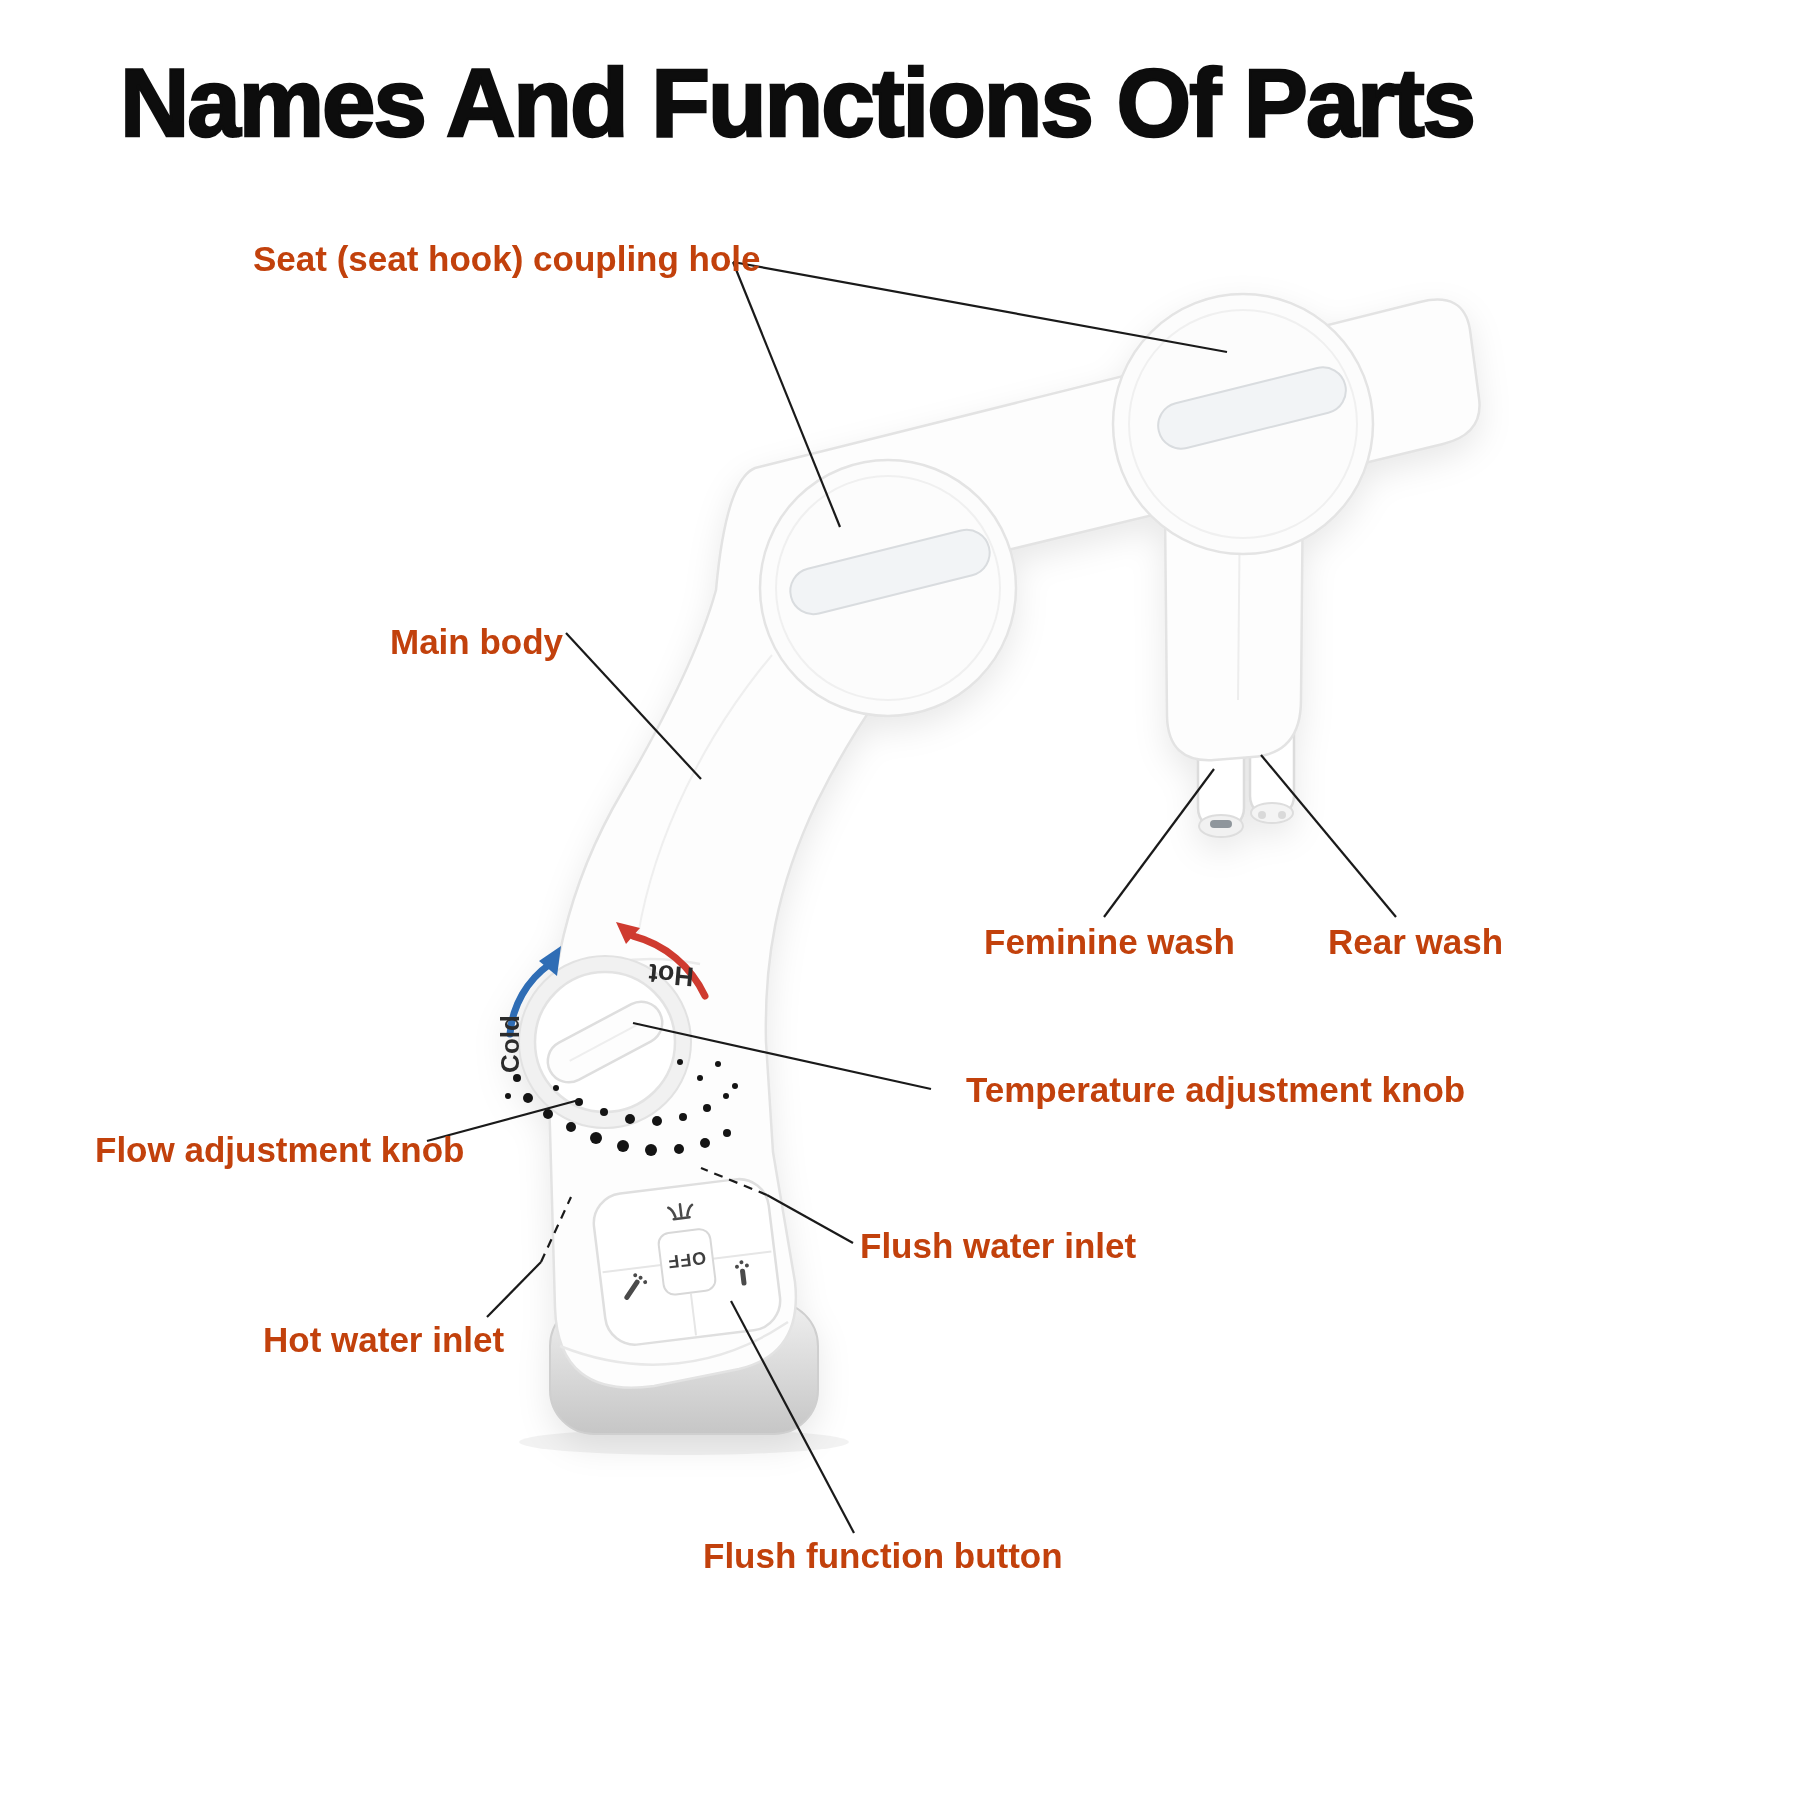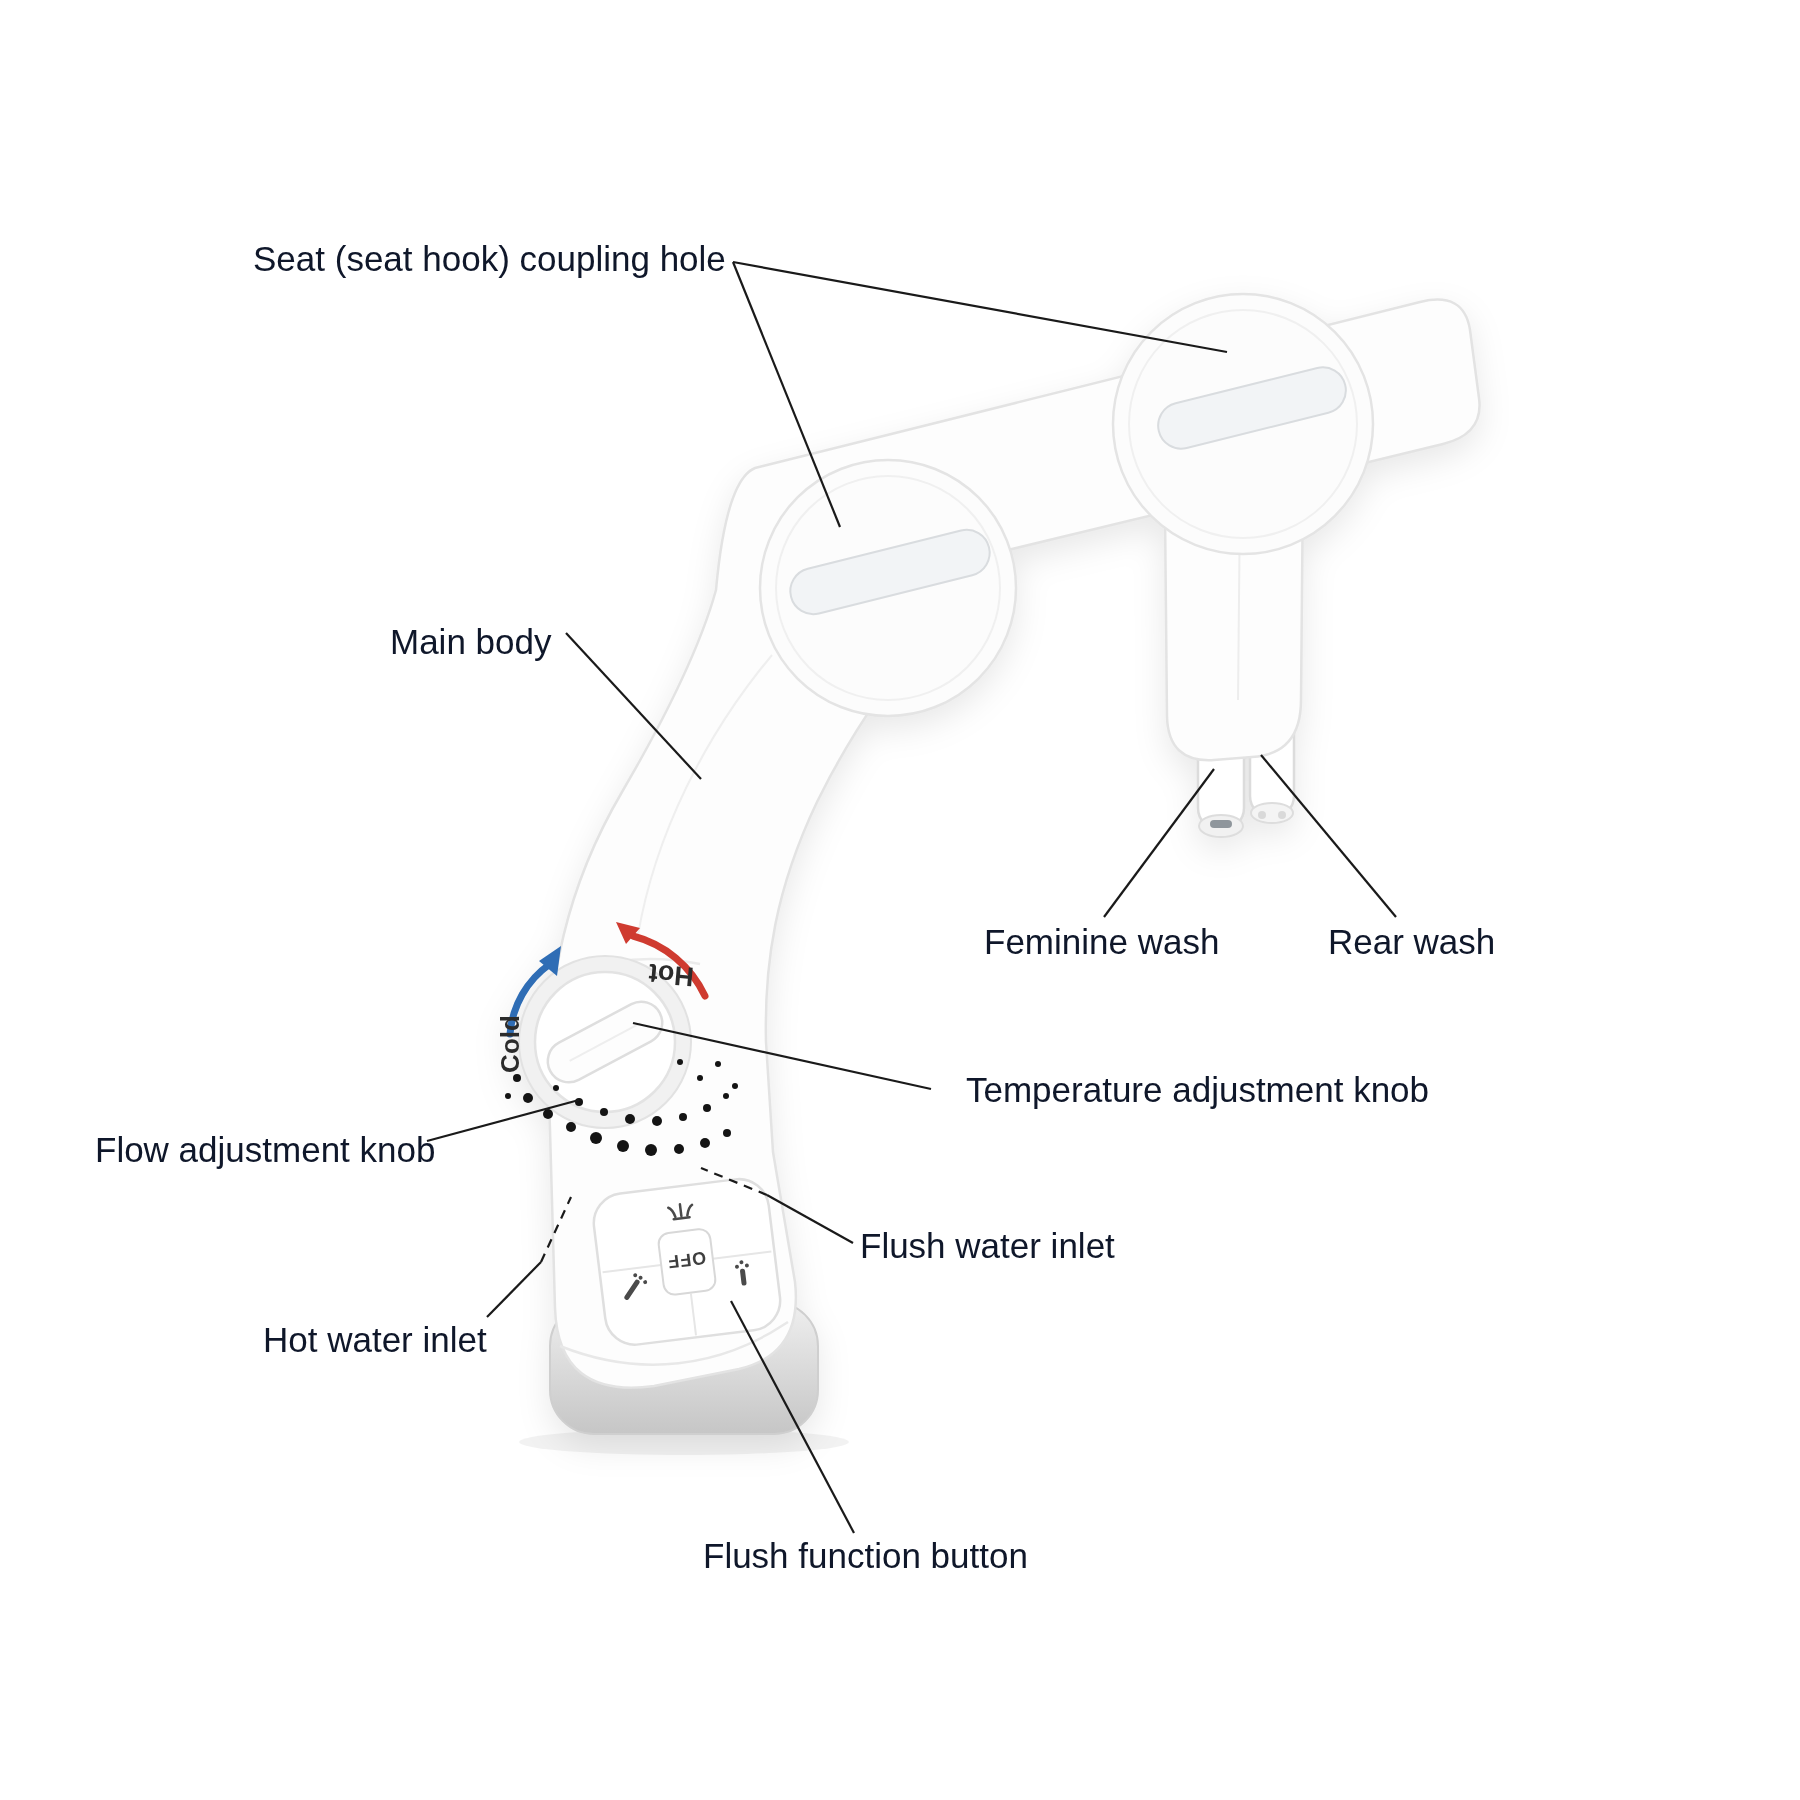--- a/index.html
+++ b/index.html
@@ -19,39 +19,41 @@
     letter-spacing:-2px;
     color:#0d0d0d;
     -webkit-text-stroke:2.5px #0d0d0d;
     white-space:nowrap;
   }
   .art{position:absolute;left:0;top:0;width:1800px;height:1800px;}
   .lbl{
     position:absolute;
     font-size:35px;
     line-height:1.15;
-    color:#0f172a;
+    color:#c2410c;
     white-space:nowrap;
+    font-weight:bold;
   }
   .lbl-seat{left:253px;top:239px;}
   .lbl-main{left:390px;top:622px;}
   .lbl-fem{left:984px;top:922px;}
   .lbl-rear{left:1328px;top:922px;}
   .lbl-temp{left:938px;top:1070px;margin-left:28px;}
   .lbl-flow{left:85px;top:1130px;margin-left:10px;}
   .lbl-cold{left:860px;top:1226px;}
   .lbl-hot{left:263px;top:1306px;margin-top:14px;}
   .lbl-flush{left:703px;top:1536px;}
   .shadowed{filter:drop-shadow(0 12px 16px rgba(0,0,0,0.09));}
 </style>
 </head>
 <body>
 
 <div class="canvas">
 
+  <div class="title">Names And Functions Of Parts</div>
 
   <svg class="art" viewBox="0 0 1800 1800" xmlns="http://www.w3.org/2000/svg">
     <defs>
       <linearGradient id="gBase" x1="0" y1="0" x2="0" y2="1">
         <stop offset="0" stop-color="#efefef"></stop>
         <stop offset="1" stop-color="#c6c6c6"></stop>
       </linearGradient>
     </defs>
 
     <ellipse cx="684" cy="1442" rx="165" ry="13" fill="#000000" opacity="0.05"></ellipse>

